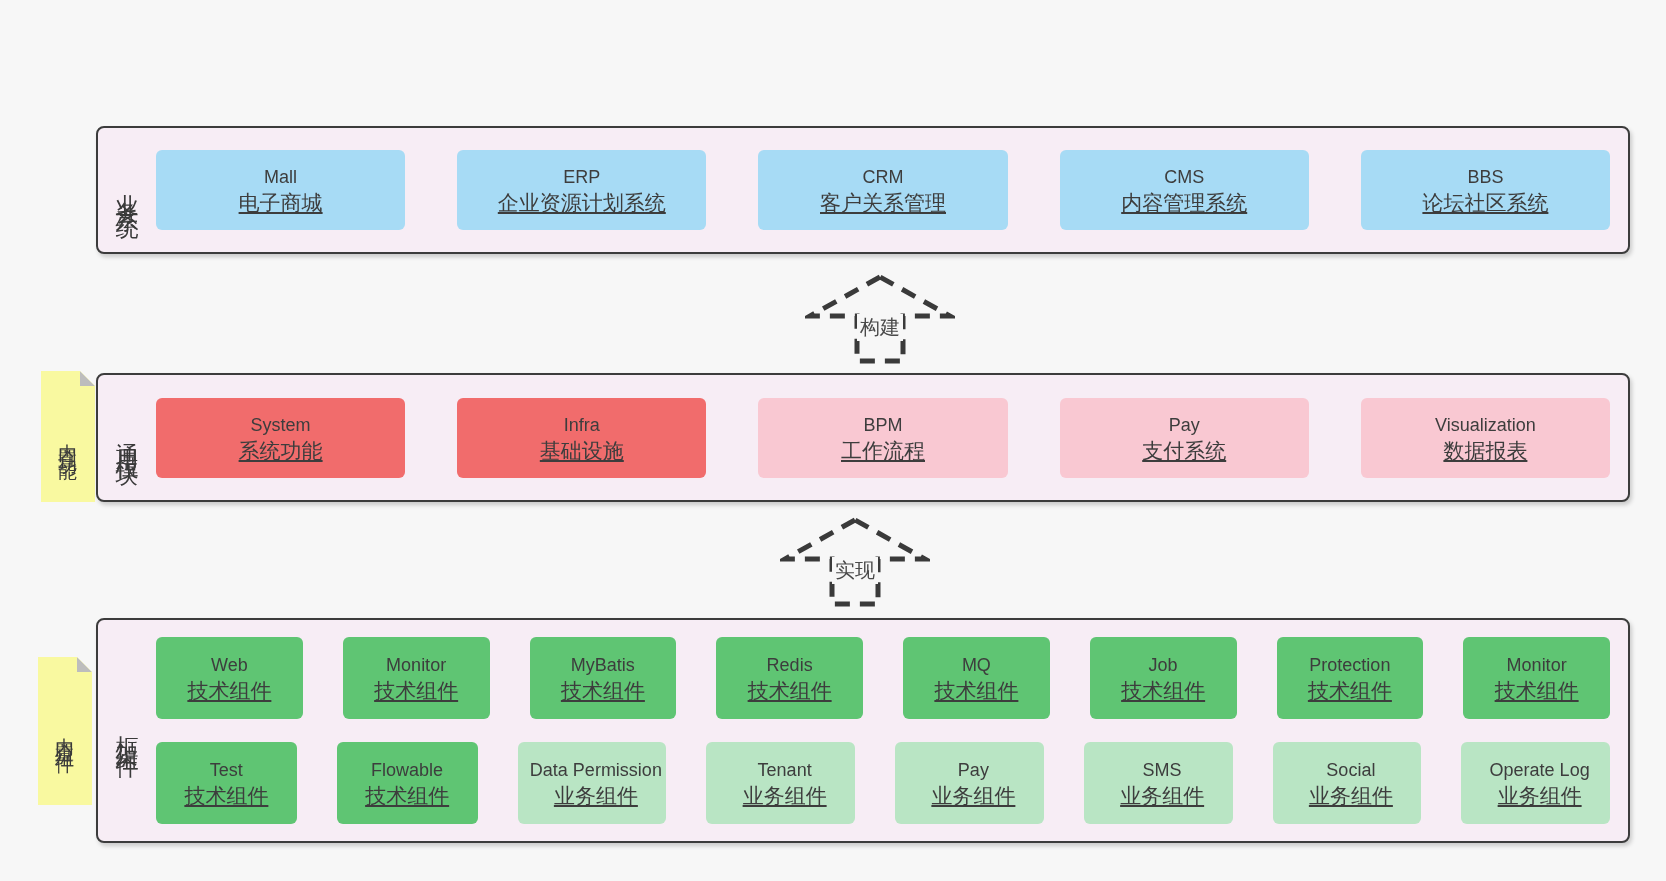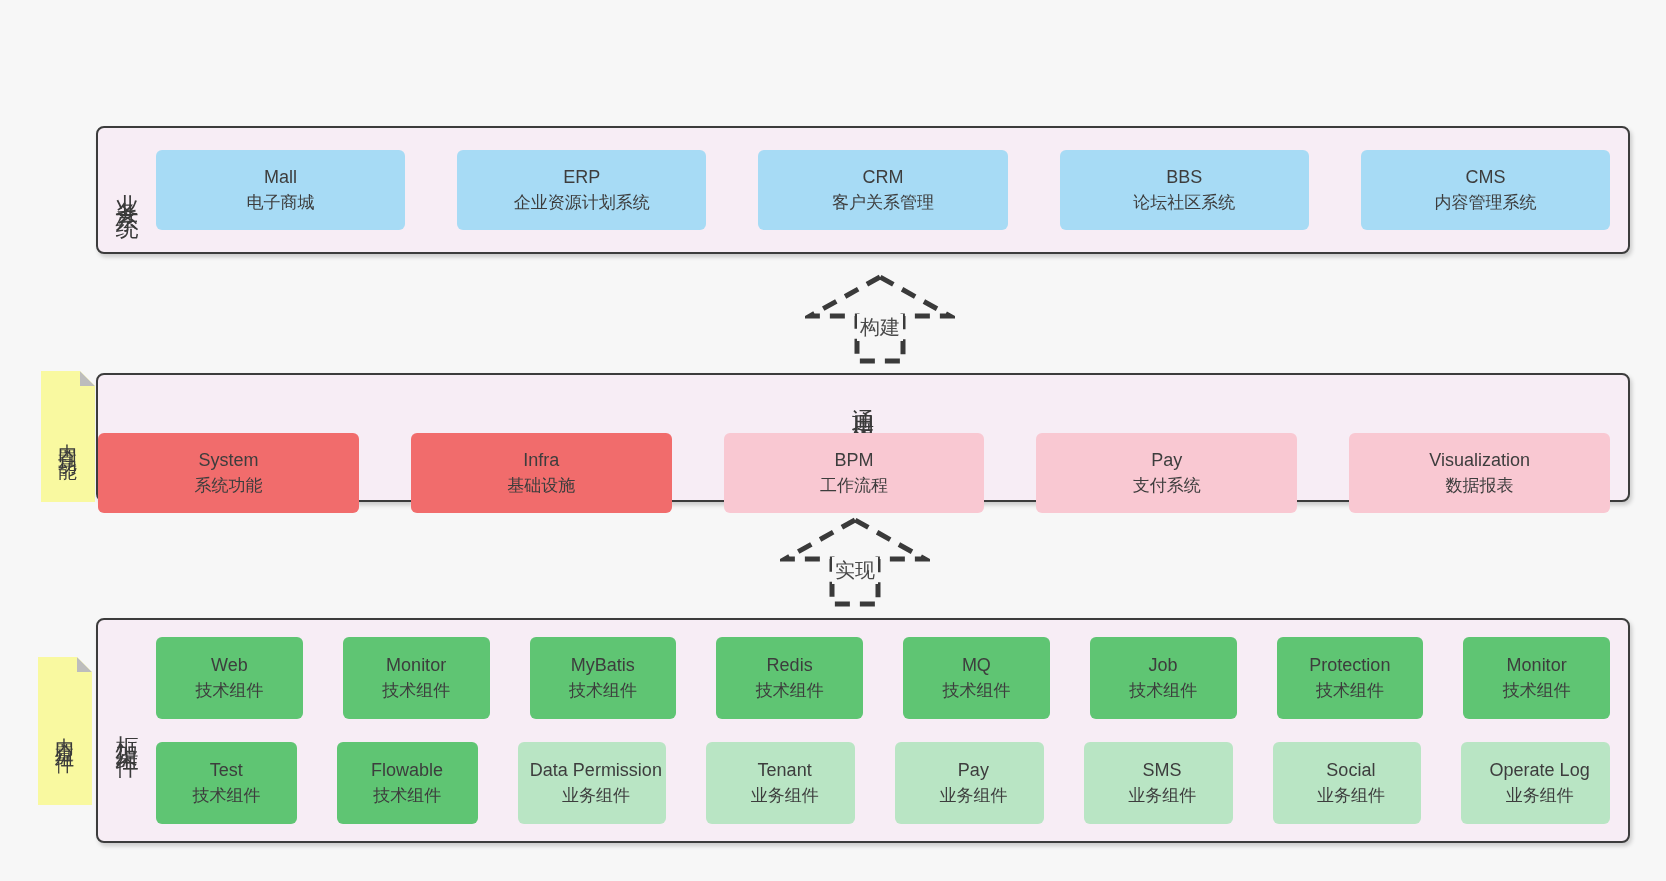--- a/index.html
+++ b/index.html
@@ -22,21 +22,21 @@
     width: 1534px;
     box-sizing: border-box;
     background: #f7edf5;
     border: 2px solid #3c3c3c;
     border-radius: 8px;
     box-shadow: 2px 3px 4px rgba(0,0,0,0.18);
     display: flex;
     align-items: stretch;
   }
   .layer1 { top: 126px; height: 128px; }
-  .layer2 { top: 373px; height: 129px; flex-direction: column; }
+  .layer2 { top: 373px; height: 129px; }
   .layer3 { top: 618px; height: 225px; }
 
   .label-col {
     flex: 0 0 58px;
     display: flex;
     align-items: center;
     justify-content: center;
   }
   .v-label {
     writing-mode: vertical-rl;
@@ -67,21 +67,21 @@
     border-radius: 6px;
     display: flex;
     flex-direction: column;
     align-items: center;
     justify-content: center;
     text-align: center;
     line-height: 26px;
   }
   .layer3 .box { height: 82px; line-height: 25px; }
   .box .en { font-size: 18px; }
-  .box .cn { font-size: 17px; }
+  .box .cn { font-size: 21px; text-decoration: underline; }
   .blue       { background: #a7dbf5; }
   .red        { background: #f16c6c; }
   .pink       { background: #f9c8d2; }
   .green      { background: #5fc573; }
   .lightgreen { background: #b9e5c4; padding-left: 8px; }
 
   
   .arrow {
     position: absolute;
     width: 150px;
@@ -148,26 +148,26 @@
         </div>
         <div class="box blue">
           <div class="en">ERP</div>
           <div class="cn">企业资源计划系统</div>
         </div>
         <div class="box blue">
           <div class="en">CRM</div>
           <div class="cn">客户关系管理</div>
         </div>
         <div class="box blue">
+          <div class="en">CMS</div>
+          <div class="cn">内容管理系统</div>
+        </div>
+        <div class="box blue">
           <div class="en">BBS</div>
           <div class="cn">论坛社区系统</div>
-        </div>
-        <div class="box blue">
-          <div class="en">CMS</div>
-          <div class="cn">内容管理系统</div>
         </div>
       </div>
     </div>
   </section>
 
   <div class="arrow arrow-build">
     <svg width="150" height="90" viewBox="0 0 150 90">
       <path d="M75 3 L5 42 H52 V87 H98 V42 H145 Z" fill="none" stroke="#3a3a3a" stroke-width="5" stroke-dasharray="15 10"></path>
     </svg>
     <div class="arrow-label">构建</div>

